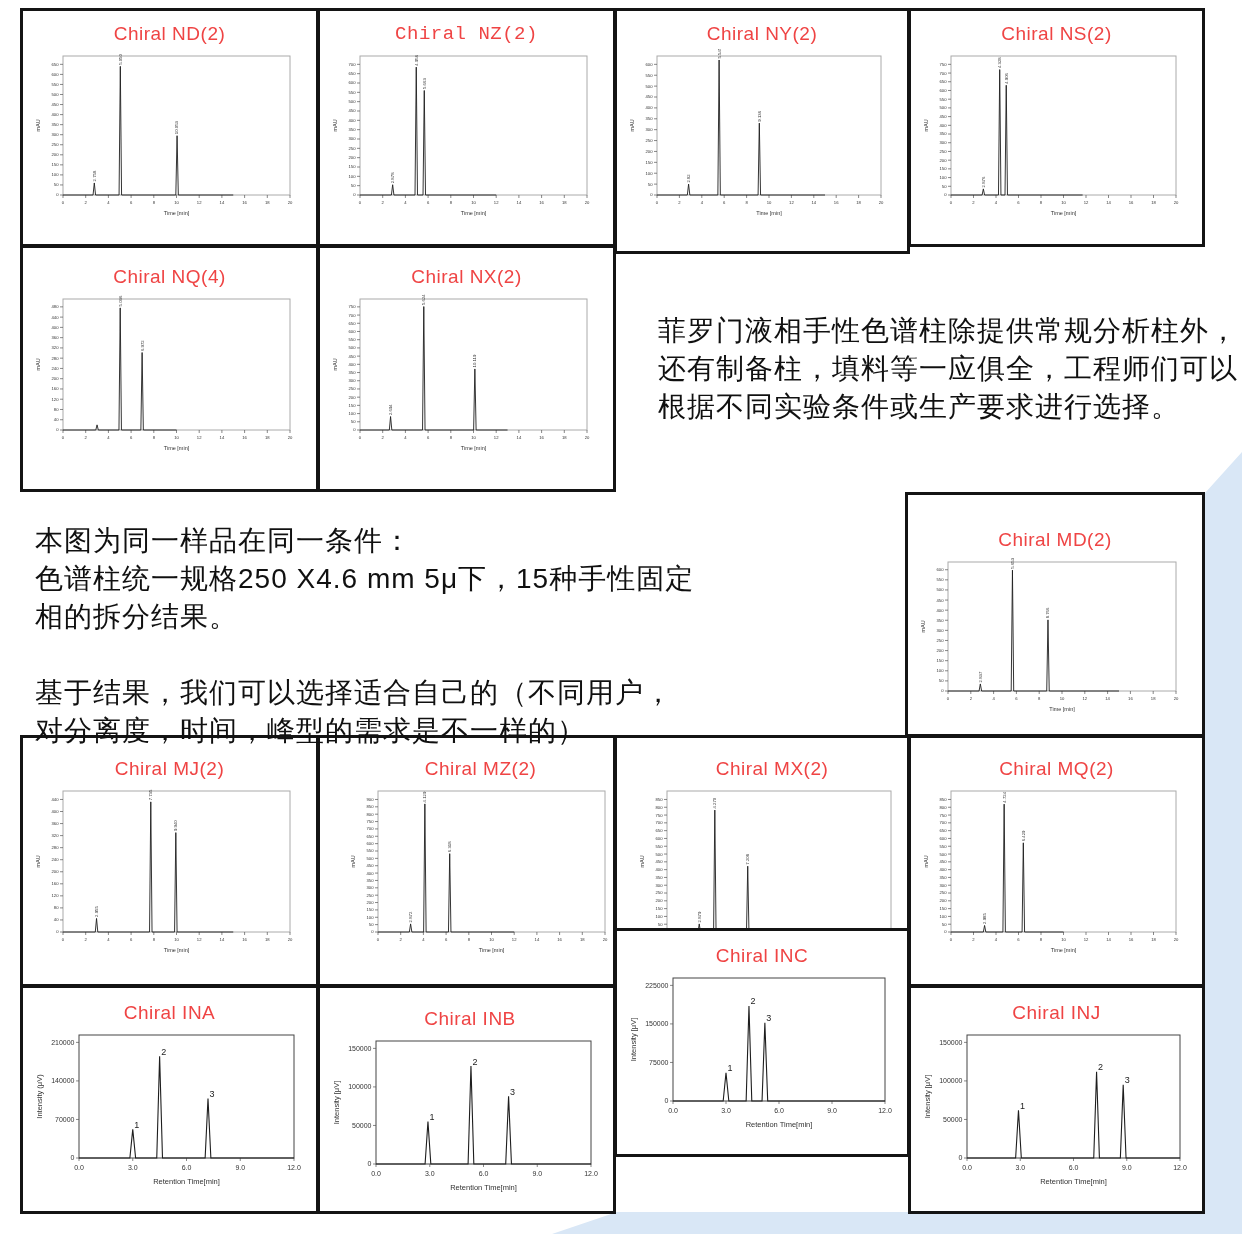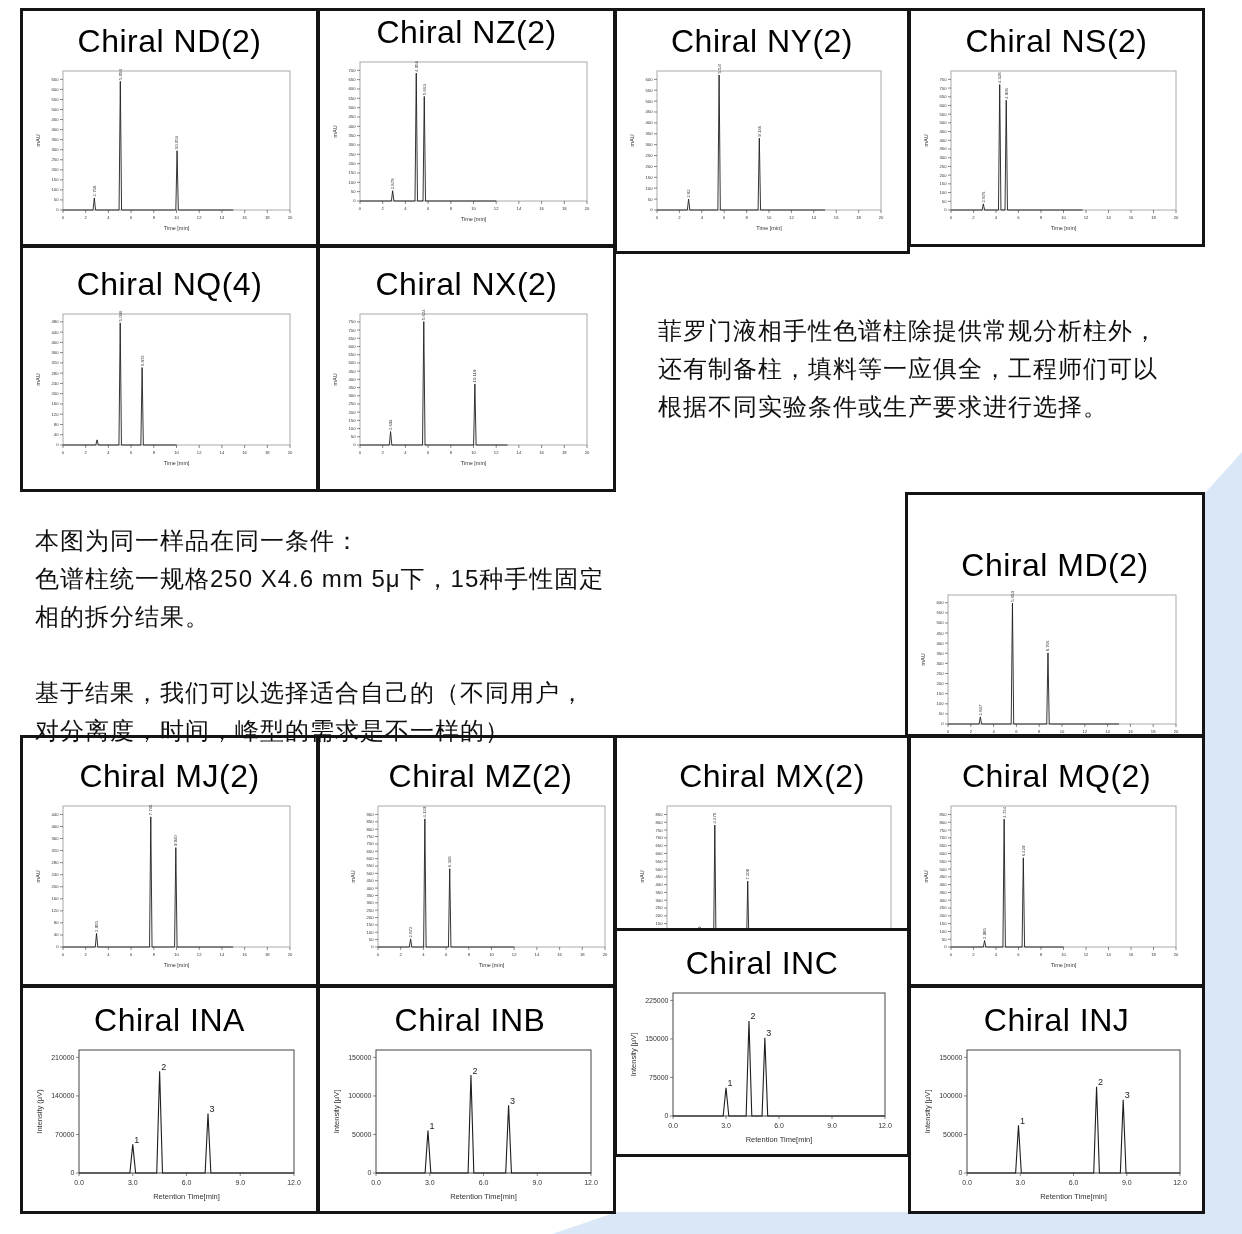--- a/index.html
+++ b/index.html
@@ -1,23 +1,23 @@
 <!DOCTYPE html>
 <html><head>
 <meta charset="utf-8">
 <style>
   html,body{margin:0;padding:0;background:#ffffff;}
   .page{position:relative;width:1242px;height:1234px;background:#ffffff;overflow:hidden;
         font-family:"Liberation Sans", sans-serif;}
   .blue-accent{position:absolute;left:0;top:0;width:1242px;height:1234px;background:#d9e7f6;
         clip-path:polygon(1205px 493px,1242px 452px,1242px 1234px,552px 1234px,617px 1212px,1205px 1212px);}
   .panel{position:absolute;background:#ffffff;border:3px solid #141414;box-sizing:border-box;}
-  .panel-title{text-align:center;font-size:32px;color:#000000;letter-spacing:0.5px;font-weight:400;}
+  .panel-title{text-align:center;font-size:19px;color:#ef4444;letter-spacing:0.5px;font-weight:400;}
   .panel-chart{display:block;margin:4px auto 0 auto;}
-  .note{position:absolute;font-size:24px;line-height:38px;color:#101010;letter-spacing:1px;}
+  .note{position:absolute;font-size:28px;line-height:38px;color:#101010;letter-spacing:1px;}
   .note-line{min-height:38px;white-space:nowrap;}
   svg text{font-family:"Liberation Sans", sans-serif;}
 </style>
 </head>
 <body>
 
 <div class="page">
   <div class="blue-accent"></div>
   <div id="panels">
       <div class="panel" style="left: 20px; top: 8px; width: 299px; height: 239px;">
@@ -76,21 +76,21 @@
             <text x="257" y="154.7" font-size="4.2" fill="#333" text-anchor="middle">20</text>
             <text x="143.5" y="166" font-size="5.5" fill="#333" text-anchor="middle">Time [min]</text>
             <text font-size="5.5" fill="#333" text-anchor="middle" transform="translate(7 76.5) rotate(-90)">mAU</text>
             <path d="M 30 146 L 60.0548 146 L 61.3033 133.93907692307693 L 62.5518 146 L 86.06899999999999 146 L 87.3175 17.35015384615386 L 88.566 146 L 142.81900000000002 146 L 144.0675 86.70046153846155 L 145.316 146 L 200.25 146" fill="none" stroke="#1e1e1e" stroke-width="0.9"></path>
             <text font-size="4.3" fill="#333" text-anchor="start" transform="translate(62.7033 132.43907692307693) rotate(-90)">2.758</text>
             <text font-size="4.3" fill="#333" text-anchor="start" transform="translate(88.7175 15.850153846153859) rotate(-90)">5.050</text>
             <text font-size="4.3" fill="#333" text-anchor="start" transform="translate(145.4675 85.20046153846155) rotate(-90)">10.053</text>
           </svg></div>
       </div>
       <div class="panel" style="left: 317px; top: 8px; width: 299px; height: 239px;">
-        <div class="panel-title" style="margin-top: 3px;">Chiral NZ(2)</div>
+        <div class="panel-title" style="margin-top: 12px; font-family: Liberation Mono, monospace;">Chiral NZ(2)</div>
         <div class="panel-chart" style="width: 273px;"><svg width="273" height="168" viewBox="0 0 273 168">
             <rect x="30" y="7" width="227" height="139" fill="#fff" stroke="#aaa" stroke-width="1"></rect>
             <line x1="27" y1="146" x2="30" y2="146" stroke="#555" stroke-width="0.7"></line>
             <text x="25.5" y="147.47" font-size="4.2" fill="#333" text-anchor="end">0</text>
             <line x1="27" y1="136.66714285714286" x2="30" y2="136.66714285714286" stroke="#555" stroke-width="0.7"></line>
             <text x="25.5" y="138.13714285714286" font-size="4.2" fill="#333" text-anchor="end">50</text>
             <line x1="27" y1="127.33428571428571" x2="30" y2="127.33428571428571" stroke="#555" stroke-width="0.7"></line>
             <text x="25.5" y="128.80428571428573" font-size="4.2" fill="#333" text-anchor="end">100</text>
             <line x1="27" y1="118.00142857142858" x2="30" y2="118.00142857142858" stroke="#555" stroke-width="0.7"></line>
             <text x="25.5" y="119.47142857142858" font-size="4.2" fill="#333" text-anchor="end">150</text>
@@ -391,21 +391,21 @@
             <text x="257" y="146.7" font-size="4.2" fill="#333" text-anchor="middle">20</text>
             <text x="143.5" y="158" font-size="5.5" fill="#333" text-anchor="middle">Time [min]</text>
             <text font-size="5.5" fill="#333" text-anchor="middle" transform="translate(7 72.5) rotate(-90)">mAU</text>
             <path d="M 30 138 L 59.3284 138 L 60.576899999999995 124.53669333333333 L 61.8254 138 L 92.5385 138 L 93.787 14.531626666666668 L 95.03550000000001 138 L 143.6135 138 L 144.862 76.92256 L 146.1105 138 L 177.55 138" fill="none" stroke="#1e1e1e" stroke-width="0.9"></path>
             <text font-size="4.3" fill="#333" text-anchor="start" transform="translate(61.97689999999999 123.03669333333333) rotate(-90)">2.694</text>
             <text font-size="4.3" fill="#333" text-anchor="start" transform="translate(95.18700000000001 13.031626666666668) rotate(-90)">5.624</text>
             <text font-size="4.3" fill="#333" text-anchor="start" transform="translate(146.262 75.42256) rotate(-90)">10.119</text>
           </svg></div>
       </div>
       <div class="panel" style="left: 905px; top: 492px; width: 300px; height: 245px;">
-        <div class="panel-title" style="margin-top: 52px;">Chiral MD(2)</div>
+        <div class="panel-title" style="margin-top: 34px;">Chiral MD(2)</div>
         <div class="panel-chart" style="width: 274px;"><svg width="274" height="158" viewBox="0 0 274 158">
             <rect x="30" y="7" width="228" height="129" fill="#fff" stroke="#aaa" stroke-width="1"></rect>
             <line x1="27" y1="136" x2="30" y2="136" stroke="#555" stroke-width="0.7"></line>
             <text x="25.5" y="137.47" font-size="4.2" fill="#333" text-anchor="end">0</text>
             <line x1="27" y1="125.895" x2="30" y2="125.895" stroke="#555" stroke-width="0.7"></line>
             <text x="25.5" y="127.365" font-size="4.2" fill="#333" text-anchor="end">50</text>
             <line x1="27" y1="115.79" x2="30" y2="115.79" stroke="#555" stroke-width="0.7"></line>
             <text x="25.5" y="117.26" font-size="4.2" fill="#333" text-anchor="end">100</text>
             <line x1="27" y1="105.685" x2="30" y2="105.685" stroke="#555" stroke-width="0.7"></line>
             <text x="25.5" y="107.155" font-size="4.2" fill="#333" text-anchor="end">150</text>
@@ -751,21 +751,21 @@
             <text x="261" y="141.5" font-size="7" fill="#333" text-anchor="middle">12.0</text>
             <text x="153.5" y="156" font-size="7.5" fill="#333" text-anchor="middle">Retention Time[min]</text>
             <text font-size="7.5" fill="#333" text-anchor="middle" transform="translate(9 68.5) rotate(-90)">Intensity (μV)</text>
             <path d="M 46 130 L 96.88333333333333 130 L 99.75 101.37028571428571 L 102.61666666666667 130 L 123.75833333333333 130 L 126.625 28.144285714285715 L 129.49166666666667 130 L 172.13333333333333 130 L 175 70.53828571428572 L 177.86666666666667 130 L 261 130" fill="none" stroke="#1e1e1e" stroke-width="1.1"></path>
             <text x="101.25" y="99.87028571428571" font-size="9" fill="#222" text-anchor="start">1</text>
             <text x="128.125" y="26.644285714285715" font-size="9" fill="#222" text-anchor="start">2</text>
             <text x="176.5" y="69.03828571428572" font-size="9" fill="#222" text-anchor="start">3</text>
           </svg></div>
       </div>
       <div class="panel" style="left: 317px; top: 985px; width: 299px; height: 229px;">
-        <div class="panel-title" style="margin-top: 14px; padding-left: 7px;">Chiral INB</div>
+        <div class="panel-title" style="margin-top: 20px; padding-left: 7px;">Chiral INB</div>
         <div class="panel-chart" style="width: 273px;"><svg width="273" height="158" viewBox="0 0 273 158">
             <rect x="46" y="7" width="215" height="123" fill="#fff" stroke="#444" stroke-width="1"></rect>
             <line x1="43" y1="130" x2="46" y2="130" stroke="#555" stroke-width="0.7"></line>
             <text x="41.5" y="132.45" font-size="7" fill="#333" text-anchor="end">0</text>
             <line x1="43" y1="91.46000000000001" x2="46" y2="91.46000000000001" stroke="#555" stroke-width="0.7"></line>
             <text x="41.5" y="93.91000000000001" font-size="7" fill="#333" text-anchor="end">50000</text>
             <line x1="43" y1="52.92" x2="46" y2="52.92" stroke="#555" stroke-width="0.7"></line>
             <text x="41.5" y="55.370000000000005" font-size="7" fill="#333" text-anchor="end">100000</text>
             <line x1="43" y1="14.38000000000001" x2="46" y2="14.38000000000001" stroke="#555" stroke-width="0.7"></line>
             <text x="41.5" y="16.83000000000001" font-size="7" fill="#333" text-anchor="end">150000</text>

